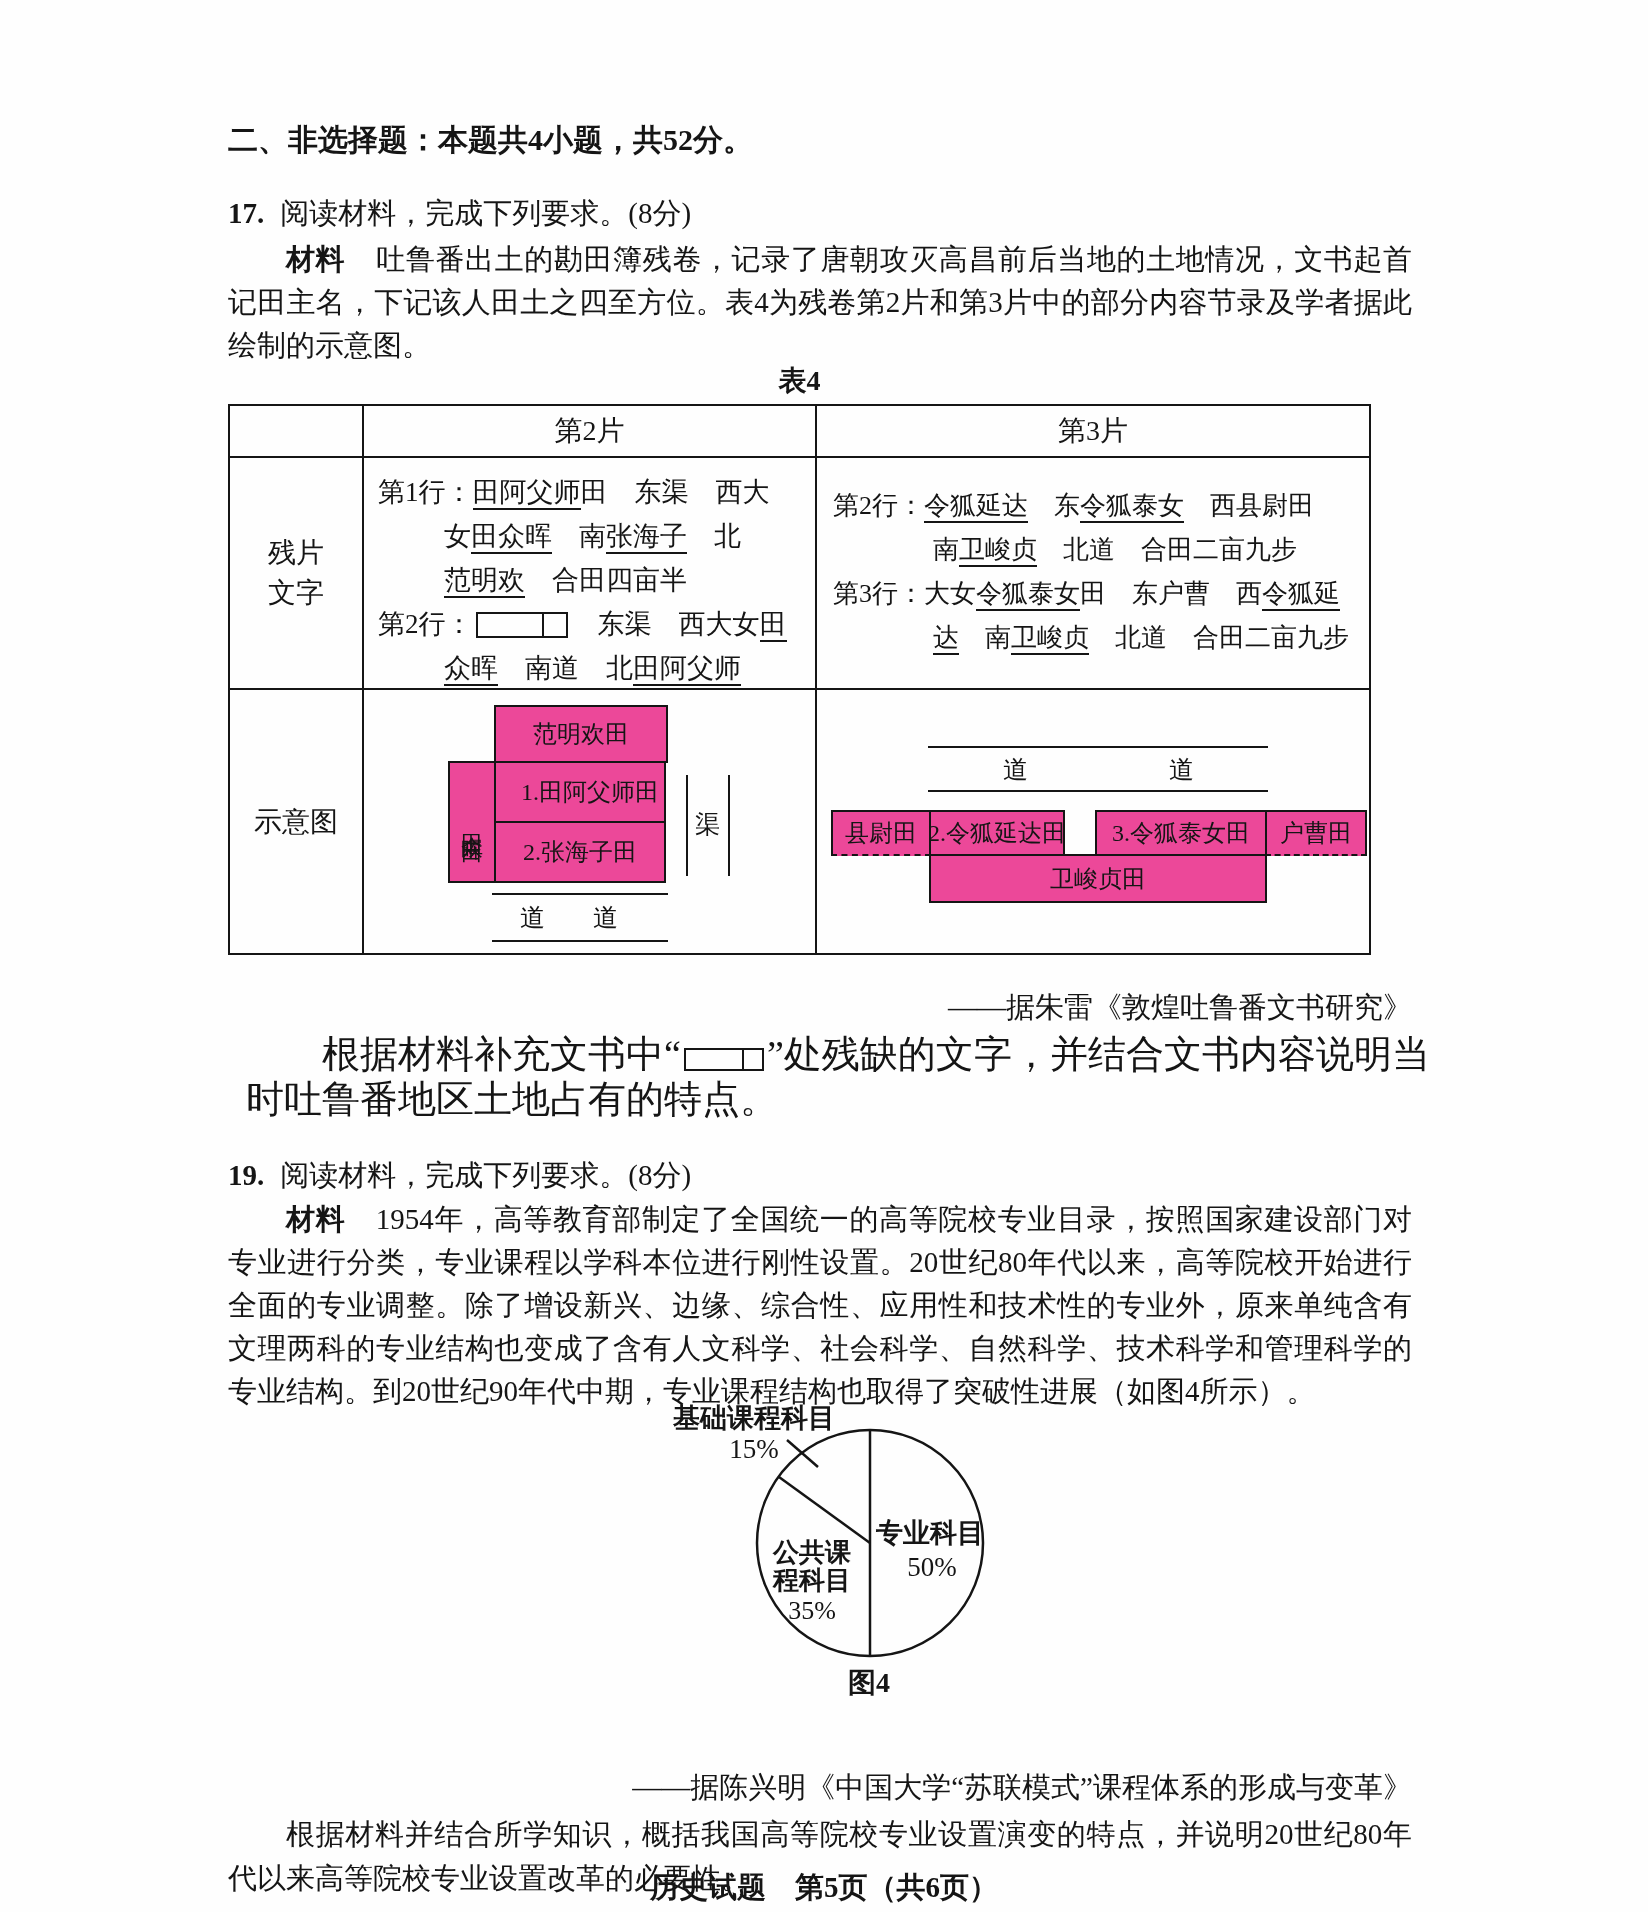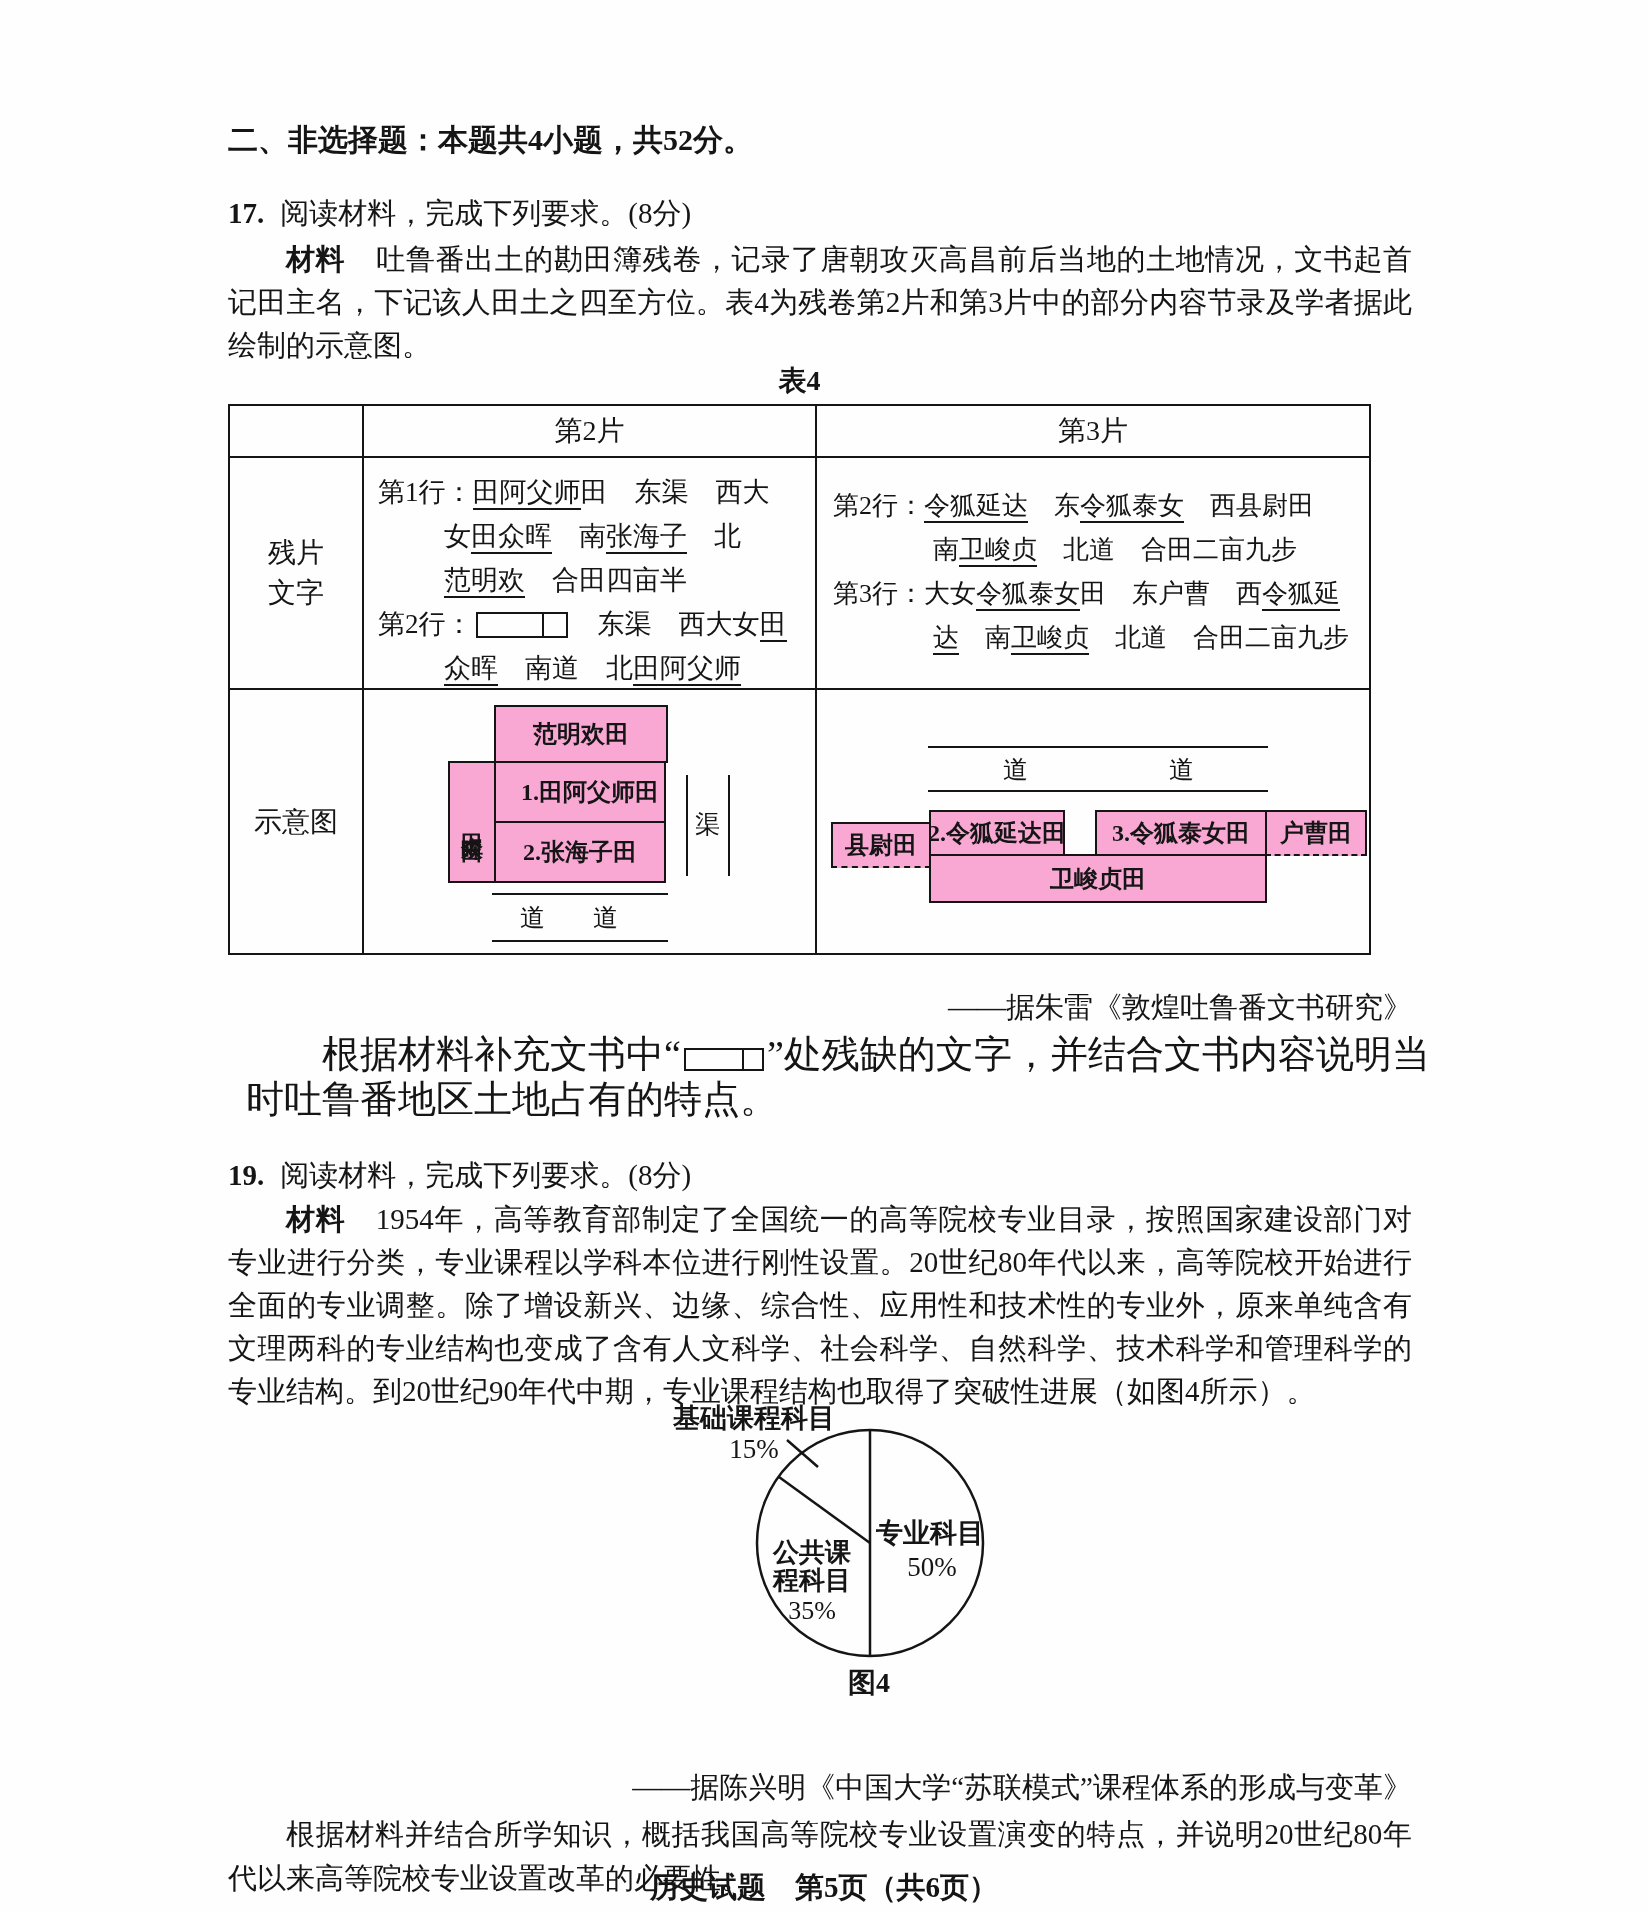--- a/index.html
+++ b/index.html
@@ -28,21 +28,21 @@
   .tline{white-space:nowrap;}
   .p2 .cont{margin-left:66px;}
   .p3 .cont{margin-left:100px;}
   
   .blank{display:inline-block;width:92px;height:26px;border:2px solid #151515;vertical-align:-5px;
          position:relative;margin:0 3px;box-sizing:border-box;}
   .blank::after{content:"";position:absolute;right:24%;top:-1px;bottom:-1px;width:2px;background:#151515;}
   .blank.sm{width:80px;height:23px;vertical-align:-4px;}
   
   .dbox{position:absolute;border:2px solid #151515;box-sizing:border-box;display:flex;
-        align-items:center;justify-content:center;font-size:24px;background:#f9a8d4;white-space:nowrap;font-weight:bold;}
+        align-items:center;justify-content:center;font-size:24px;background:#ec4899;white-space:nowrap;}
   .dash-b{border-bottom-style:dashed;}
   .vtext{writing-mode:vertical-rl;text-orientation:upright;letter-spacing:3px;}
   .vline{position:absolute;width:2px;background:#151515;}
   .hline{position:absolute;height:2px;background:#151515;}
   .dlabel{position:absolute;font-size:25px;}
   .figcap{font-weight:bold;font-size:28px;text-align:center;}
   .tabcap{font-weight:bold;font-size:28px;text-align:center;}
   .footer{position:absolute;left:0;top:1868px;width:100%;text-align:center;font-weight:bold;font-size:29px;}
   svg text{font-family:"Liberation Serif","DejaVu Serif",serif;fill:#151515;}
 </style>
@@ -105,21 +105,21 @@
       <div class="hline" style="left:128px;top:250px;width:176px;"></div>
       <div class="dlabel" style="left:156px;top:211px;">道</div>
       <div class="dlabel" style="left:229px;top:211px;">道</div>
     </div>
 
     <div class="cell lastrow lastcol">
       <div class="hline" style="left:111px;top:56px;width:340px;"></div>
       <div class="hline" style="left:111px;top:100px;width:340px;"></div>
       <div class="dlabel" style="left:186px;top:63px;">道</div>
       <div class="dlabel" style="left:352px;top:63px;">道</div>
-      <div class="dbox dash-b" style="left:14px;top:120px;width:100px;height:46px;margin-top:12px;">县尉田</div>
+      <div class="dbox dash-b" style="left:14px;top:120px;width:100px;height:46px;">县尉田</div>
       <div class="dbox" style="left:112px;top:120px;width:136px;height:46px;text-align:center;">2.令狐延达田</div>
       <div class="dbox" style="left:278px;top:120px;width:172px;height:46px;">3.令狐泰女田</div>
       <div class="dbox dash-b" style="left:448px;top:120px;width:102px;height:46px;">户曹田</div>
       <div class="dbox" style="left:112px;top:164px;width:338px;height:49px;">卫峻贞田</div>
     </div>
   </div>
 
   <div class="abs src" style="left:228px;top:988px;width:1184px;">——据朱雷《敦煌吐鲁番文书研究》</div>
 
   <div class="abs just" style="left:246px;top:1032px;width:1184px;font-size:38px;line-height:45px;">

